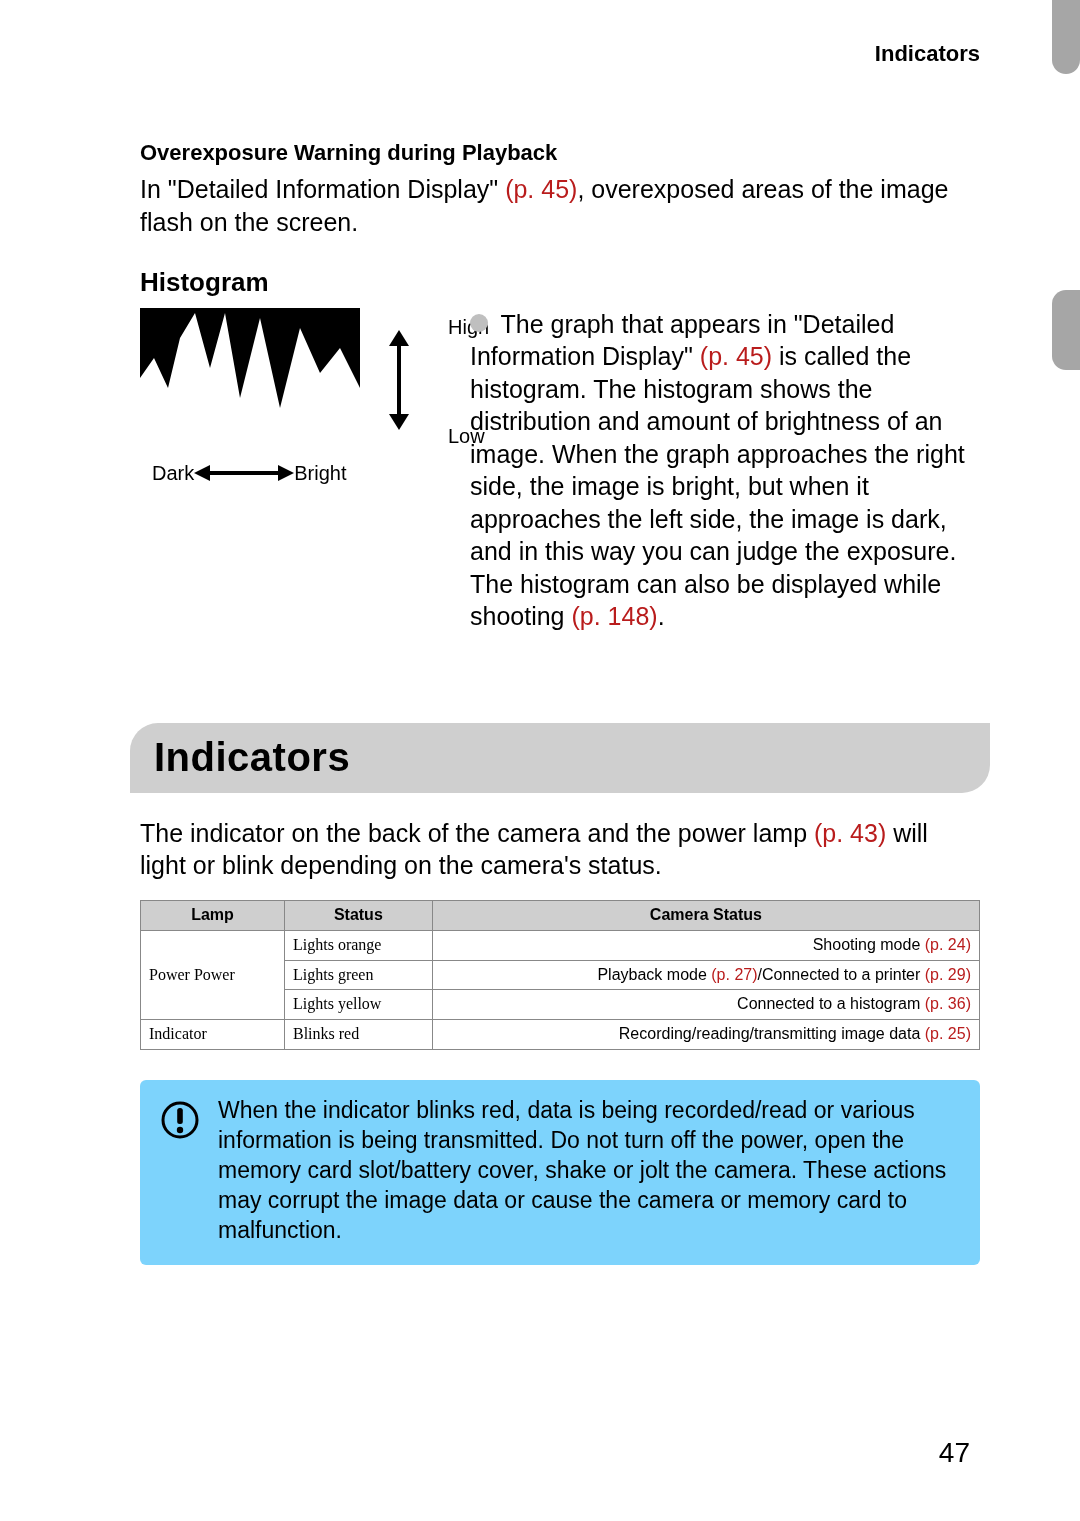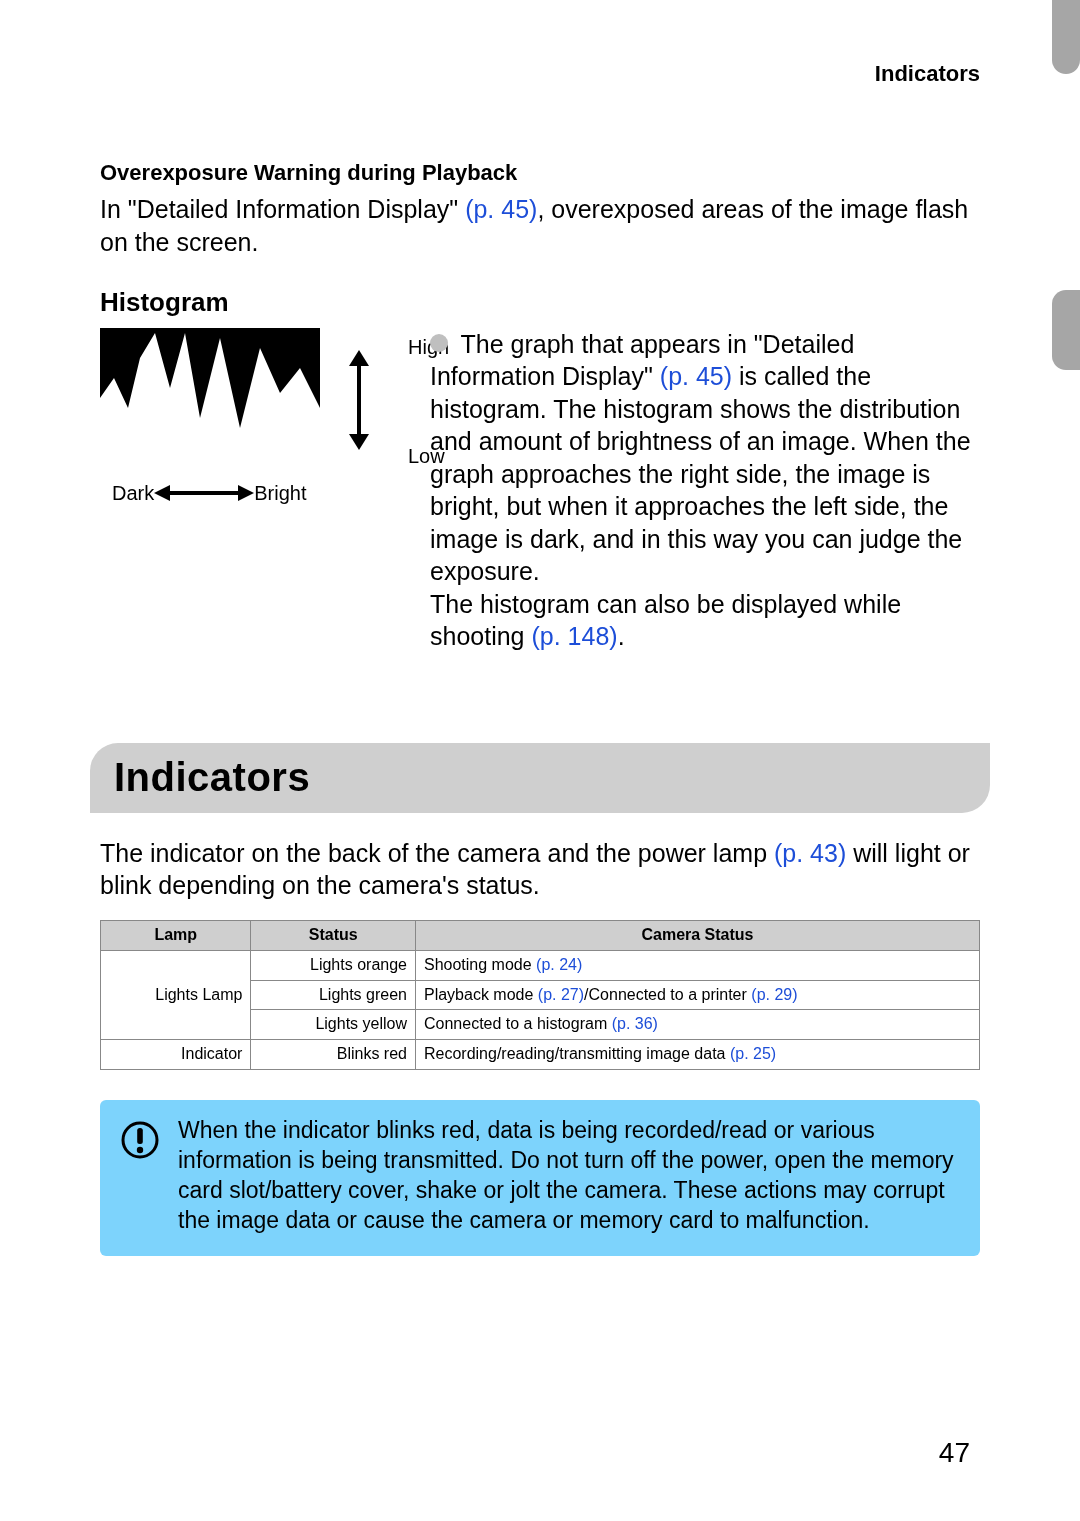--- a/index.html
+++ b/index.html
@@ -6,22 +6,23 @@
   body{
     width:1080px;
     height:1521px;
     font-family:Arial,Helvetica,sans-serif;
     font-size:25px;
     color:#000;
     position:relative;
     line-height:1.3;
   }
   .page{
-    padding:60px 100px 0 100px;
-    position:relative;
+    padding:40px 100px 0 100px;
+    position:relative;
+    margin-left:40px;
   }
   .header-label{
     text-align:right;
     font-weight:bold;
     font-size:22px;
     margin-bottom:70px;
   }
   .tab{
     position:absolute;
     right:0;
@@ -36,21 +37,21 @@
     position:absolute;
     right:0;
     top:290px;
     width:28px;
     height:80px;
     background:#a6a6a6;
     border-radius:14px 0 0 14px;
   }
   .h2{font-weight:bold;font-size:22px;margin:0 0 6px 0;}
   .h3{font-weight:bold;font-size:26px;margin:28px 0 6px 0;}
-  .link{color:#1d4ed8;}
+  .link{color:#b91c1c;}
   .body-para{margin:0 0 6px 0;}
   .hist-row{
     display:flex;
     align-items:flex-start;
     gap:30px;
     margin-top:8px;
     margin-bottom:90px;
   }
   .hist-diagram{
     position:relative;
@@ -104,23 +105,23 @@
   table.ind th{
     background:#cfcfcf;
     border:1px solid #888;
     padding:4px 8px;
     font-weight:bold;
     text-align:center;
   }
   table.ind td{
     border:1px solid #888;
     padding:4px 8px;
-    text-align:left;
-  }
-  table.ind td.center{text-align:right;}
+    text-align:right;
+  }
+  table.ind td.center{text-align:left;font-family:Liberation Serif, serif;}
   .warn-box{
     background:#7dd3fc;
     border-radius:6px;
     padding:16px 20px 20px 20px;
     margin-top:30px;
     display:flex;
     gap:18px;
     font-size:23px;
   }
   .warn-icon{
@@ -195,21 +196,21 @@
   </p>
 
   <table class="ind">
     <tbody>
         <tr>
       <th>Lamp</th>
       <th>Status</th>
       <th>Camera Status</th>
     </tr>
     <tr>
-      <td class="center" rowspan="3">Lights Lamp</td>
+      <td class="center" rowspan="3">Power Power</td>
       <td class="center">Lights orange</td>
       <td>
         <span>Shooting mode </span><span class="link">(p. 24)</span>
       </td>
     </tr>
     <tr>
       <td class="center">Lights green</td>
       <td>
         <span>Playback mode </span><span class="link">(p. 27)</span><span>/Connected to a printer </span><span class="link">(p. 29)</span>
       </td>

